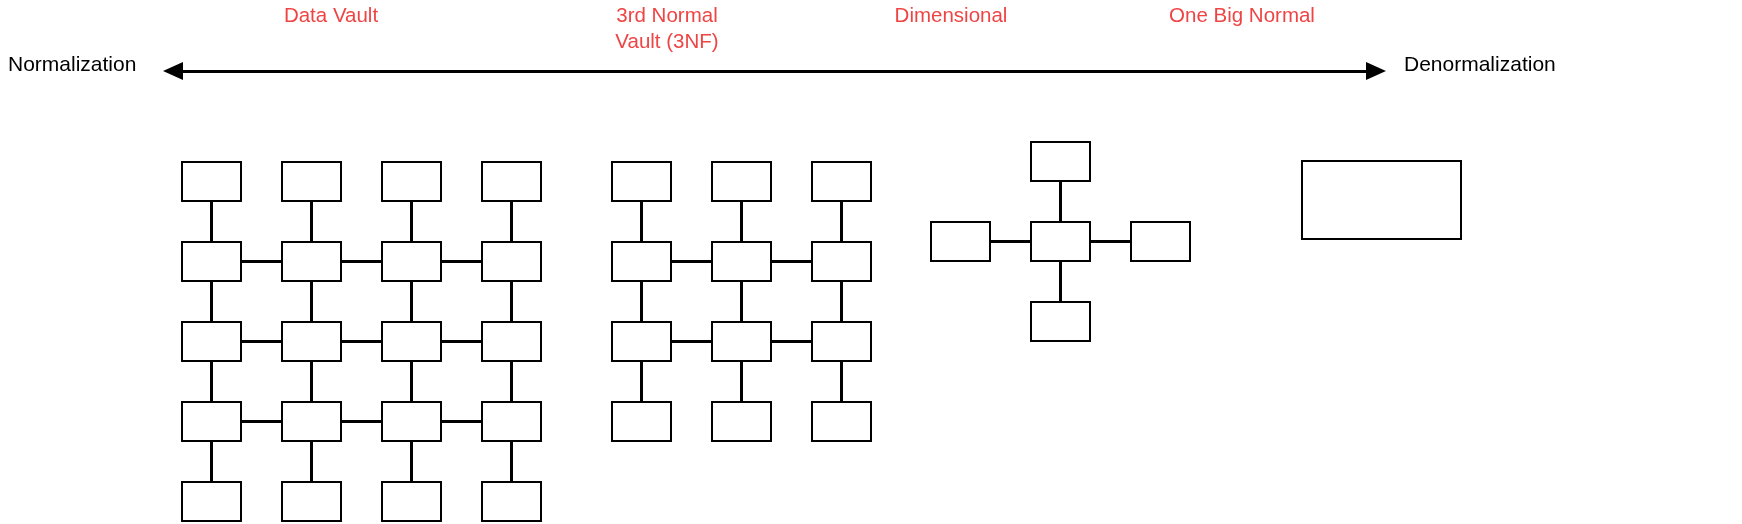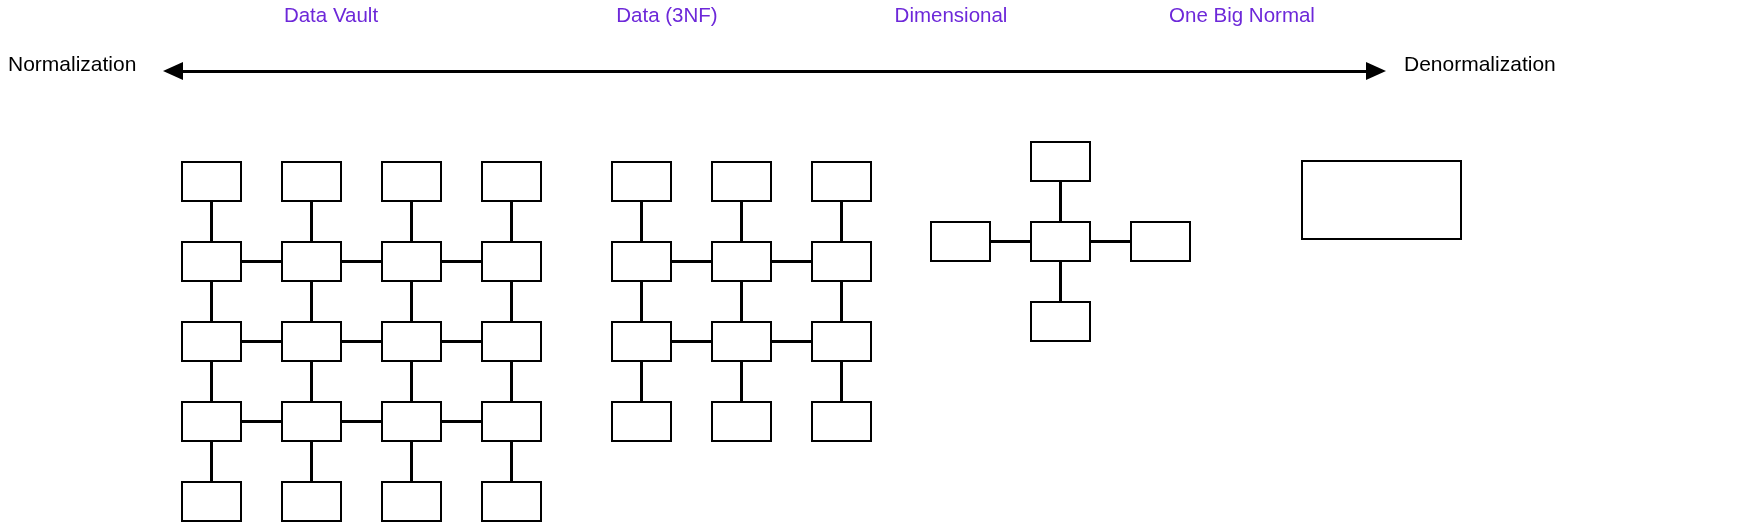--- a/index.html
+++ b/index.html
@@ -31,21 +31,21 @@
   }
   #label-denormalization {
     left: 1404px;
     top: 52px;
   }
   .stage-label {
     position: absolute;
     font-size: 20.5px;
     line-height: 26px;
     text-align: center;
-    color: #6d28d9;
+    color: #ef4444;
     width: 320px;
   }
   .stage-label .ln { display: block; }
   #stage-label-dv    { left: 171px; top: 2px; }
   #stage-label-3nf   { left: 507px; top: 2px; }
   #stage-label-dim   { left: 791px; top: 2px; }
   #stage-label-obt   { left: 1082px; top: 2px; }
 
   
   #arrow-track {
@@ -105,21 +105,22 @@
   <div id="arrow-track">
     <div class="head left"></div>
     <div class="shaft"></div>
     <div class="head right"></div>
   </div>
 
   <div class="stage-label" id="stage-label-dv">
     <span class="ln">Data Vault</span>
   </div>
   <div class="stage-label" id="stage-label-3nf">
-    <span class="ln">Data (3NF)</span>
+    <span class="ln">3rd Normal</span>
+    <span class="ln">Vault (3NF)</span>
   </div>
   <div class="stage-label" id="stage-label-dim">
     <span class="ln">Dimensional</span>
   </div>
   <div class="stage-label" id="stage-label-obt">
     <span class="ln">One Big Normal</span>
   </div>
 
   <div id="shape-layer-dv">
       <div class="node" style="left: 181px; top: 161px; width: 61px; height: 41px;"></div>

